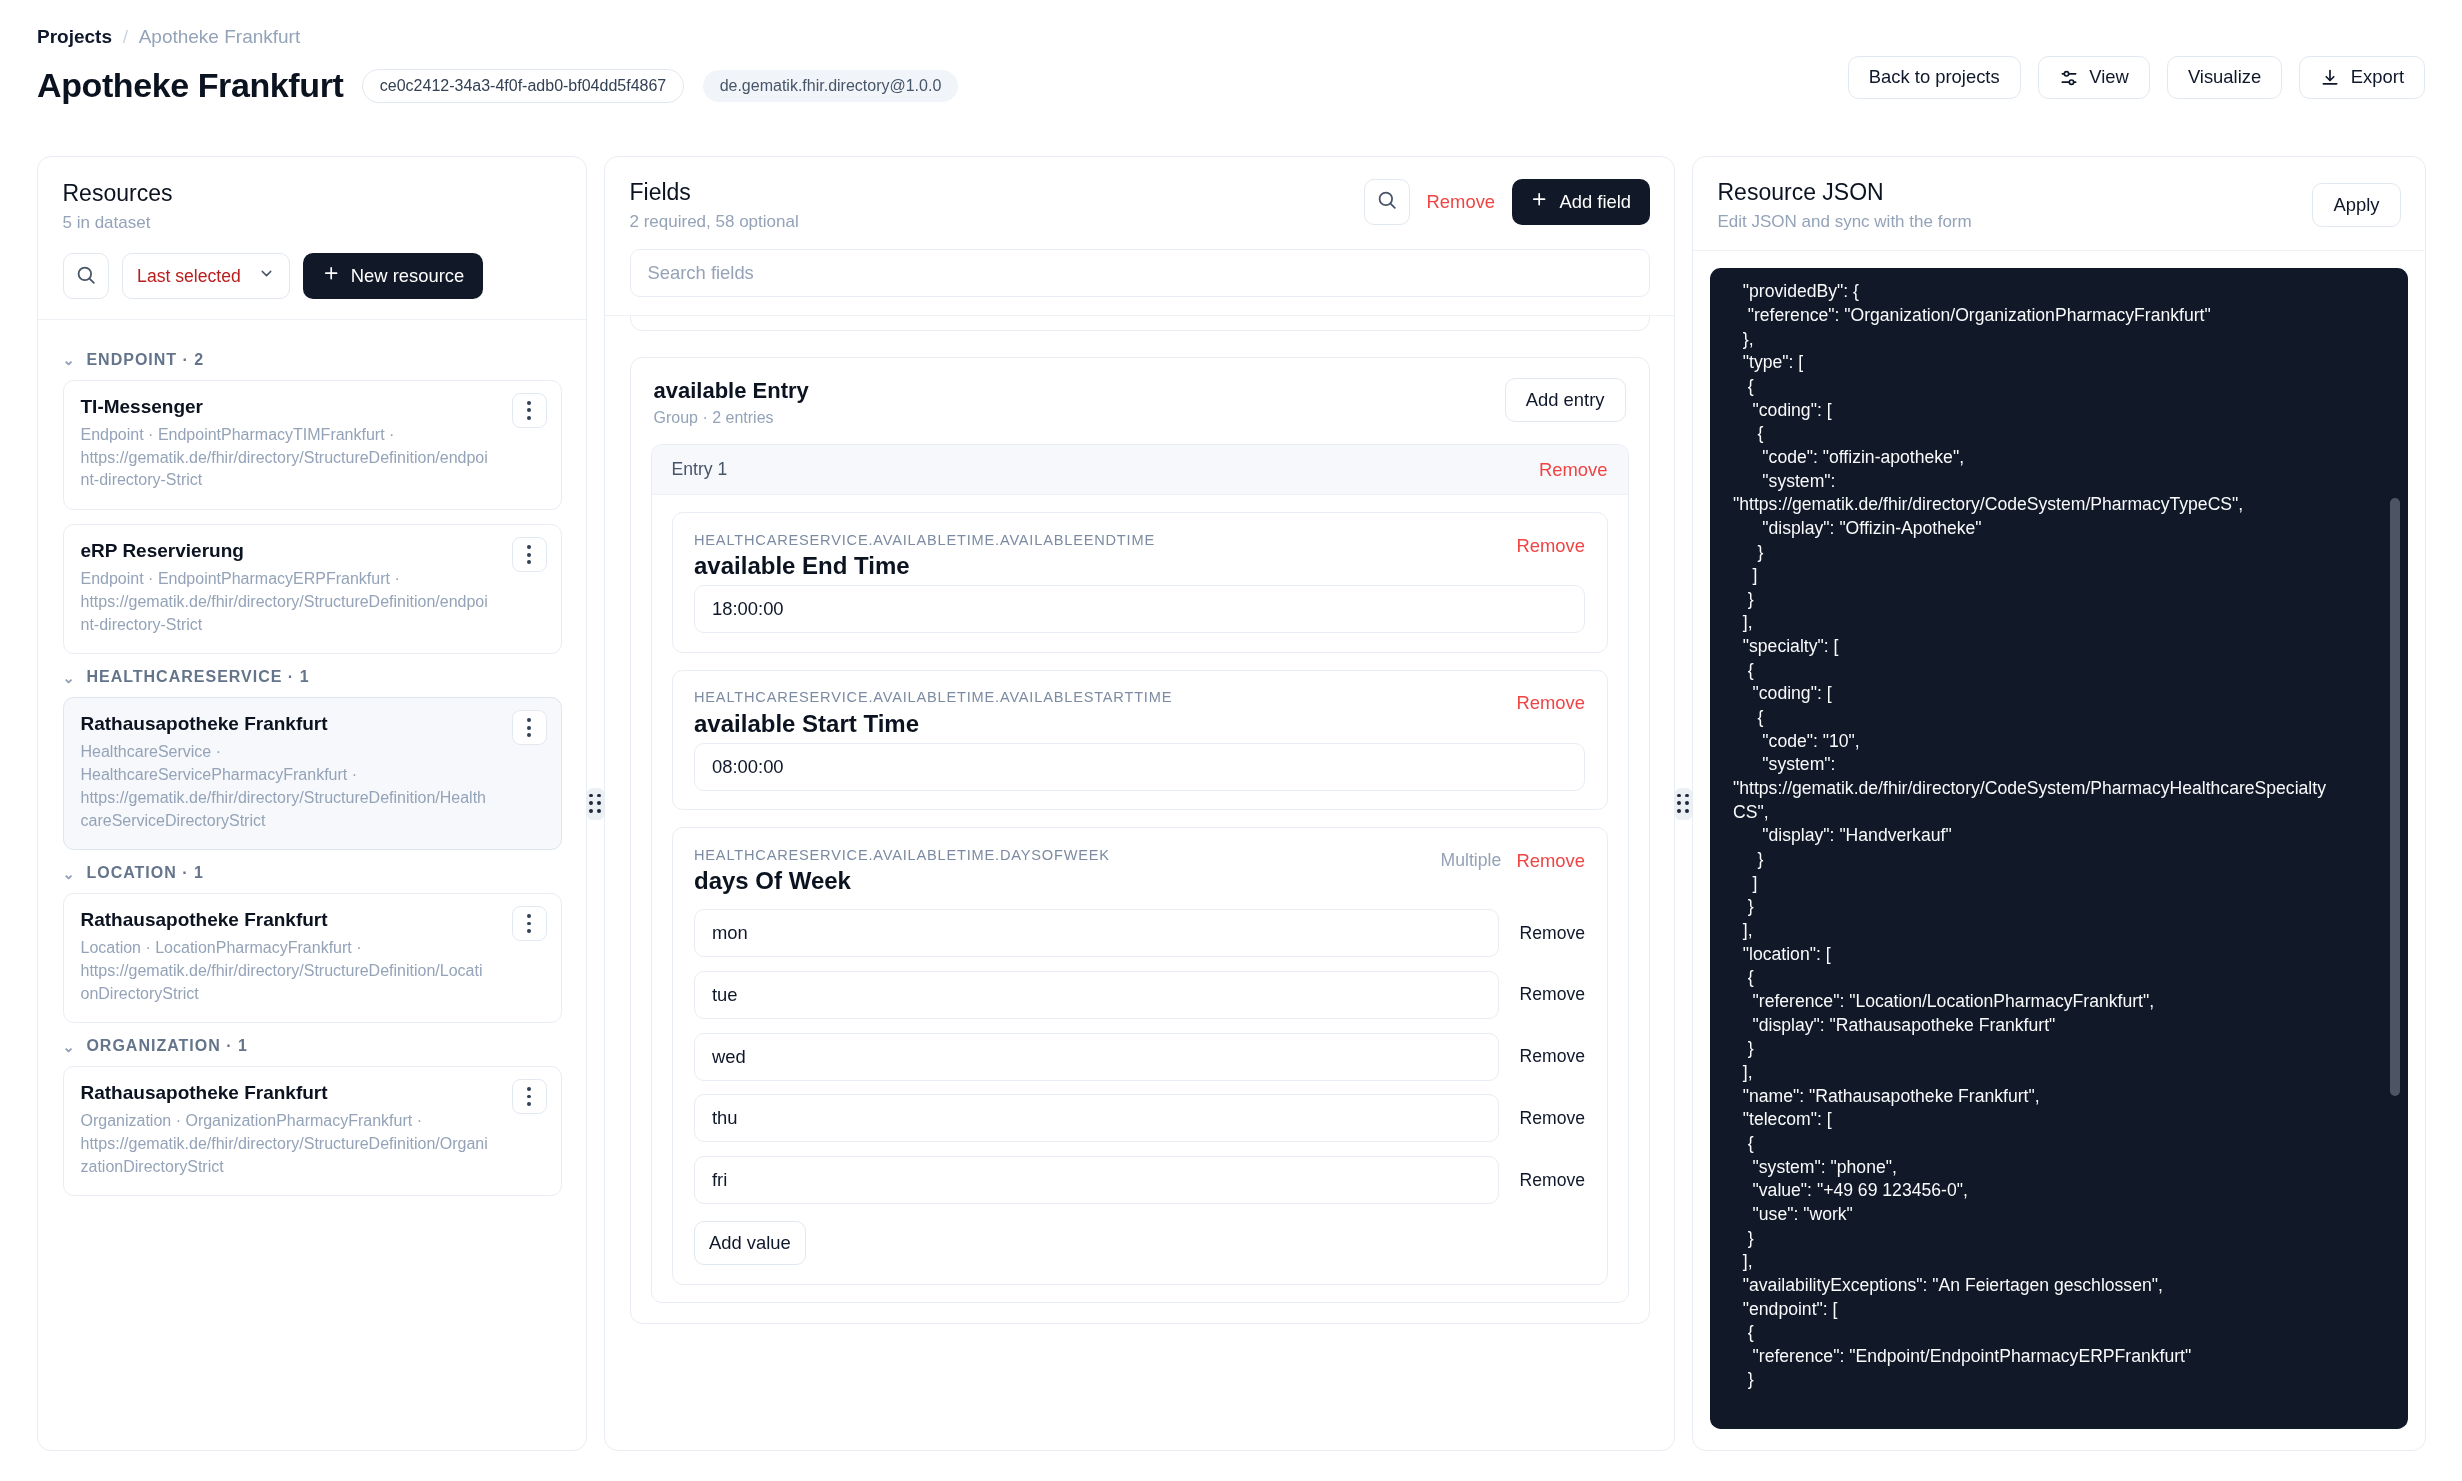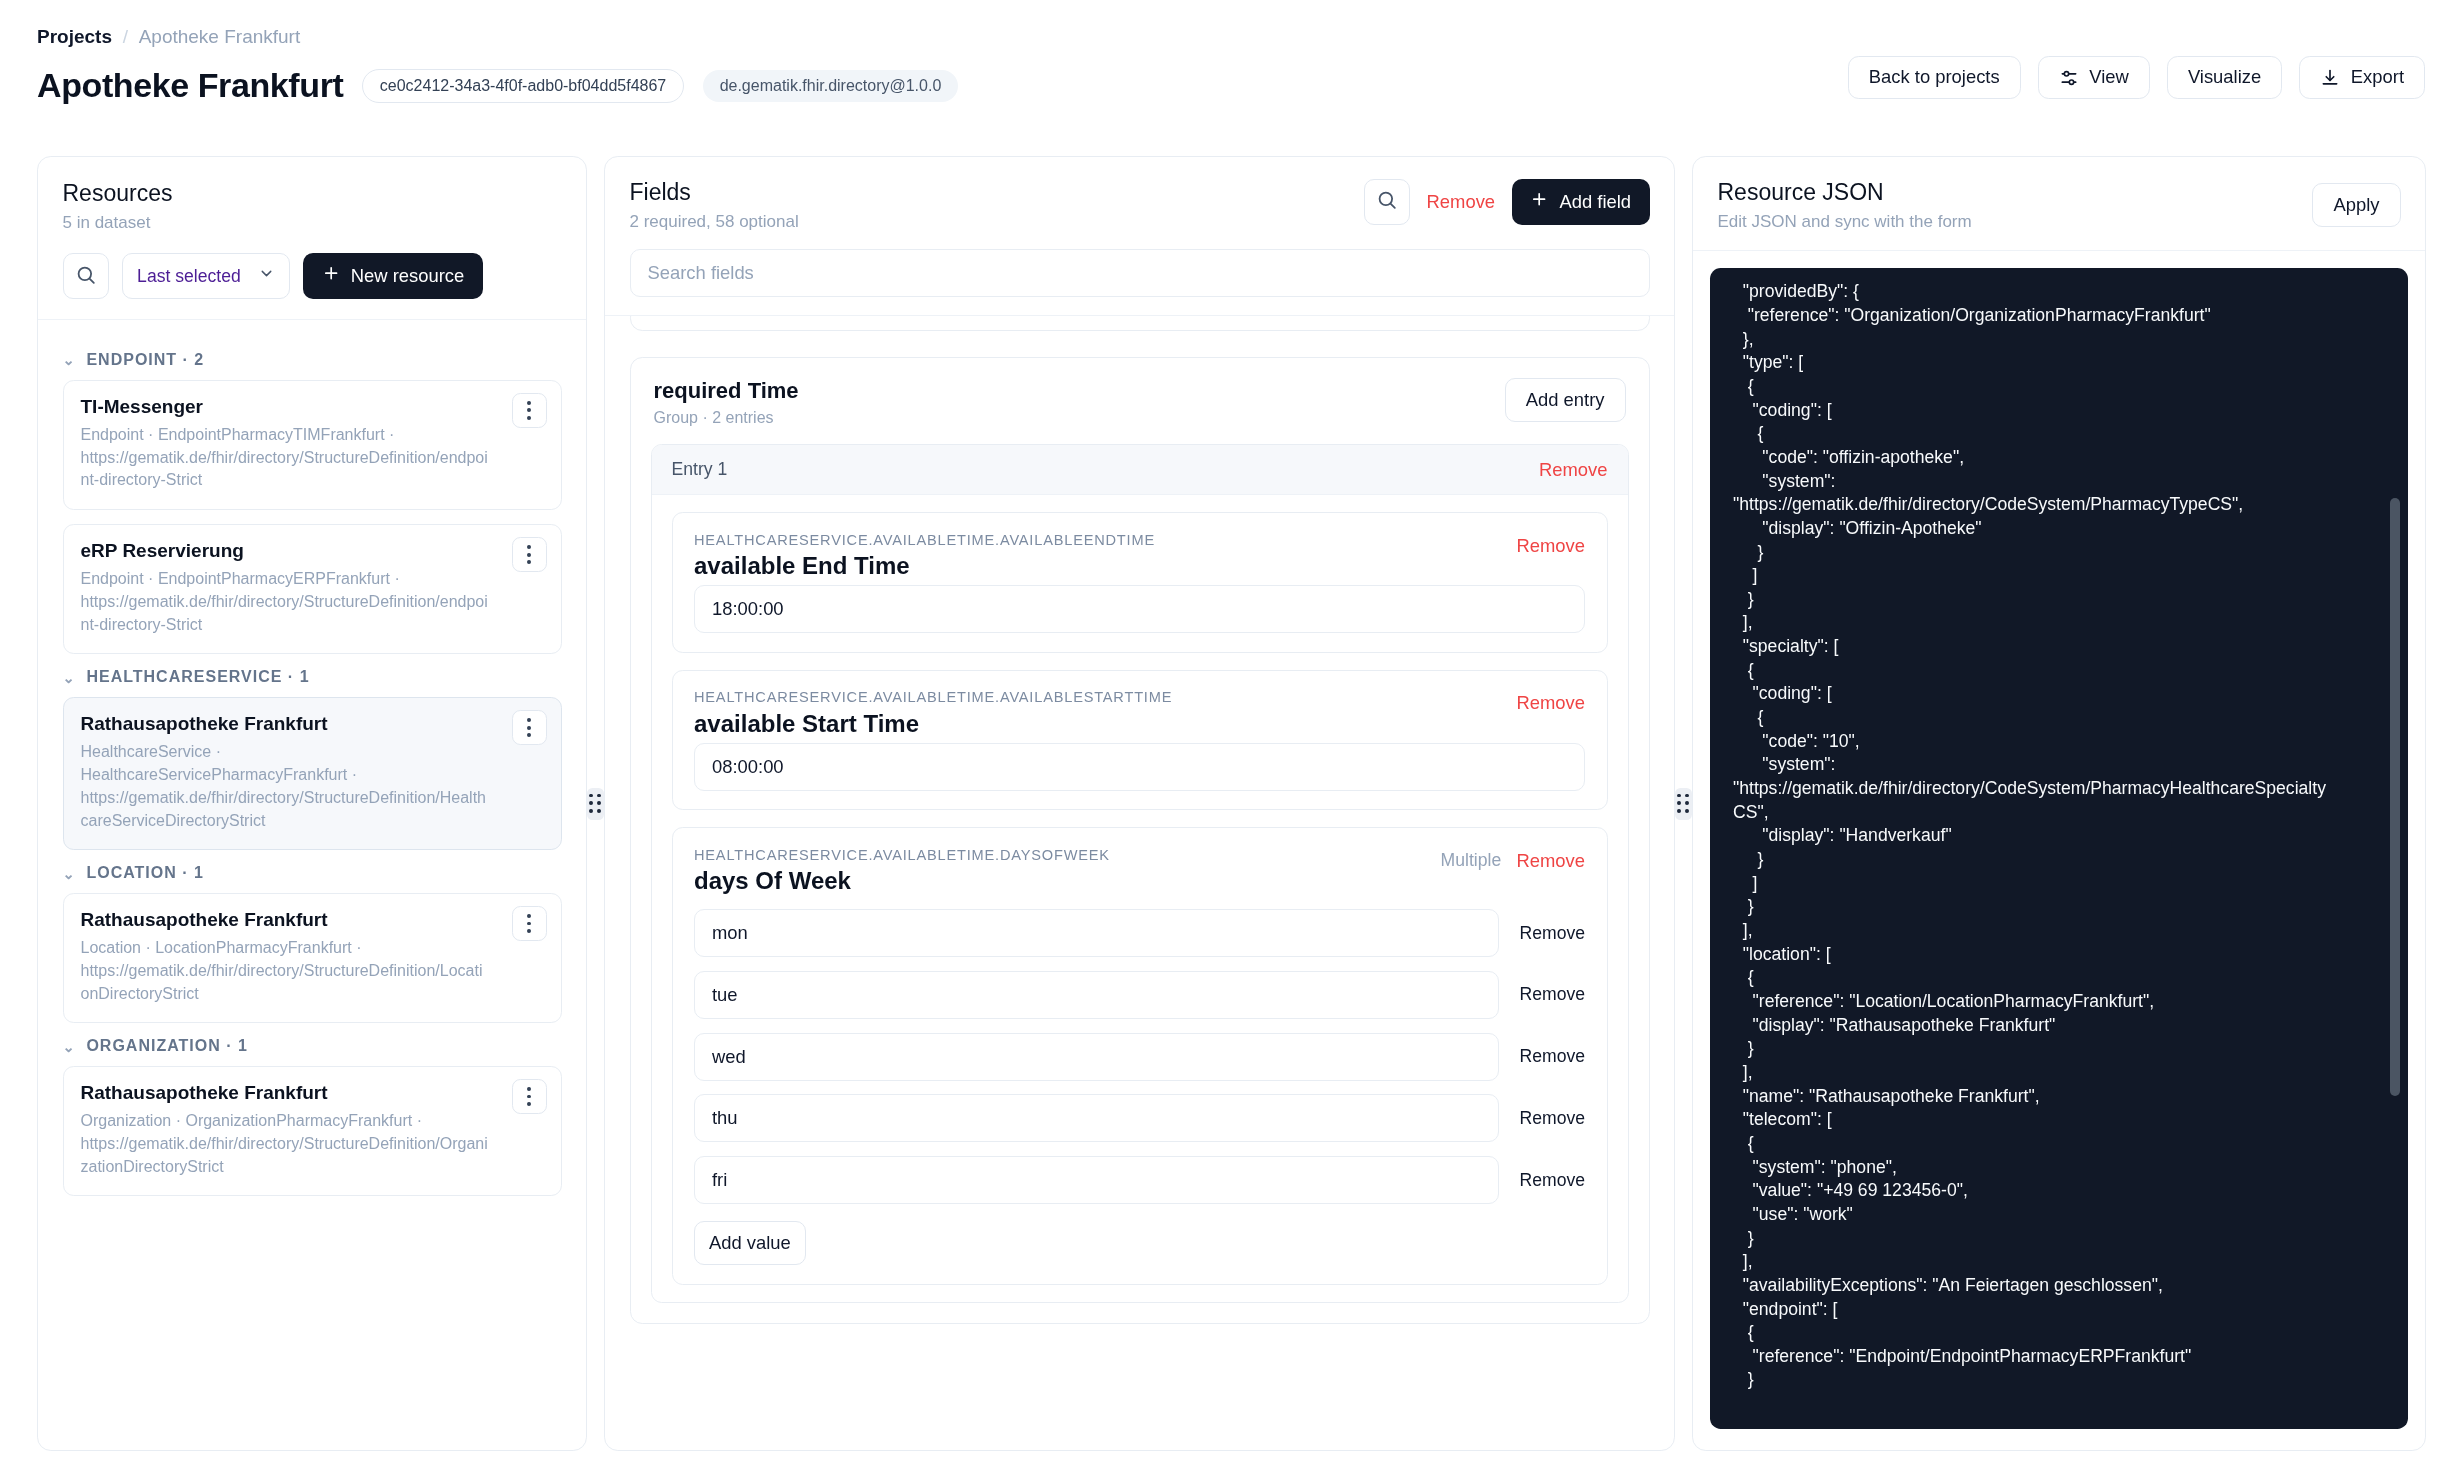--- a/index.html
+++ b/index.html
@@ -68,21 +68,21 @@
   .panel-title { font-size: 23px; font-weight: 400; color: #0b1220; }
   .panel-sub { font-size: 17px; color: #94a3b8; margin-top: 6.1px; }
   .res-controls { display: flex; align-items: center; gap: 13.8px; margin-top: 20px; }
   .icon-btn {
     width: 46px; height: 46px; border: 1.5px solid #e2e8f0; border-radius: 10px;
     background: #fff; display: flex; align-items: center; justify-content: center; cursor: pointer;
   }
   .select {
     height: 46px; border: 1.5px solid #e2e8f0; border-radius: 10px; background: #fff;
     display: flex; align-items: center; gap: 17px; padding: 0 13.8px; font-size: 17.6px;
-    color: #4c1d95; cursor: pointer;
+    color: #b91c1c; cursor: pointer;
   }
   .btn-dark {
     height: 46px; background: #111827; color: #fff; border: none; border-radius: 10px;
     padding: 0 18.4px; display: flex; align-items: center; gap: 10.7px; font-size: 18.4px;
     cursor: pointer; font-family: "Liberation Sans", sans-serif;
   }
 
   .res-list { padding: 17px 24.5px 23px 24.5px; height: calc(100% - 188px); overflow: hidden; }
   .group-head {
     display: flex; align-items: center; gap: 10.7px; margin: 13.8px 0 10.7px 0;
@@ -365,21 +365,21 @@
         </button>
       </div>
       <input class="search-input" placeholder="Search fields" style="">
     </div>
 
     <div class="fields-body">
       <div class="stub-card"></div>
 
       <div class="group-card">
         <div class="group-card-head">
-          <div class="group-card-title">required Time</div>
+          <div class="group-card-title">available Entry</div>
           <div class="group-card-sub">Group · 2 entries</div>
           <button class="btn-light">Add entry</button>
         </div>
 
         <div class="entry">
           <div class="entry-head">
             <span class="entry-label">Entry 1</span>
             <span class="link-danger">Remove</span>
           </div>
 

